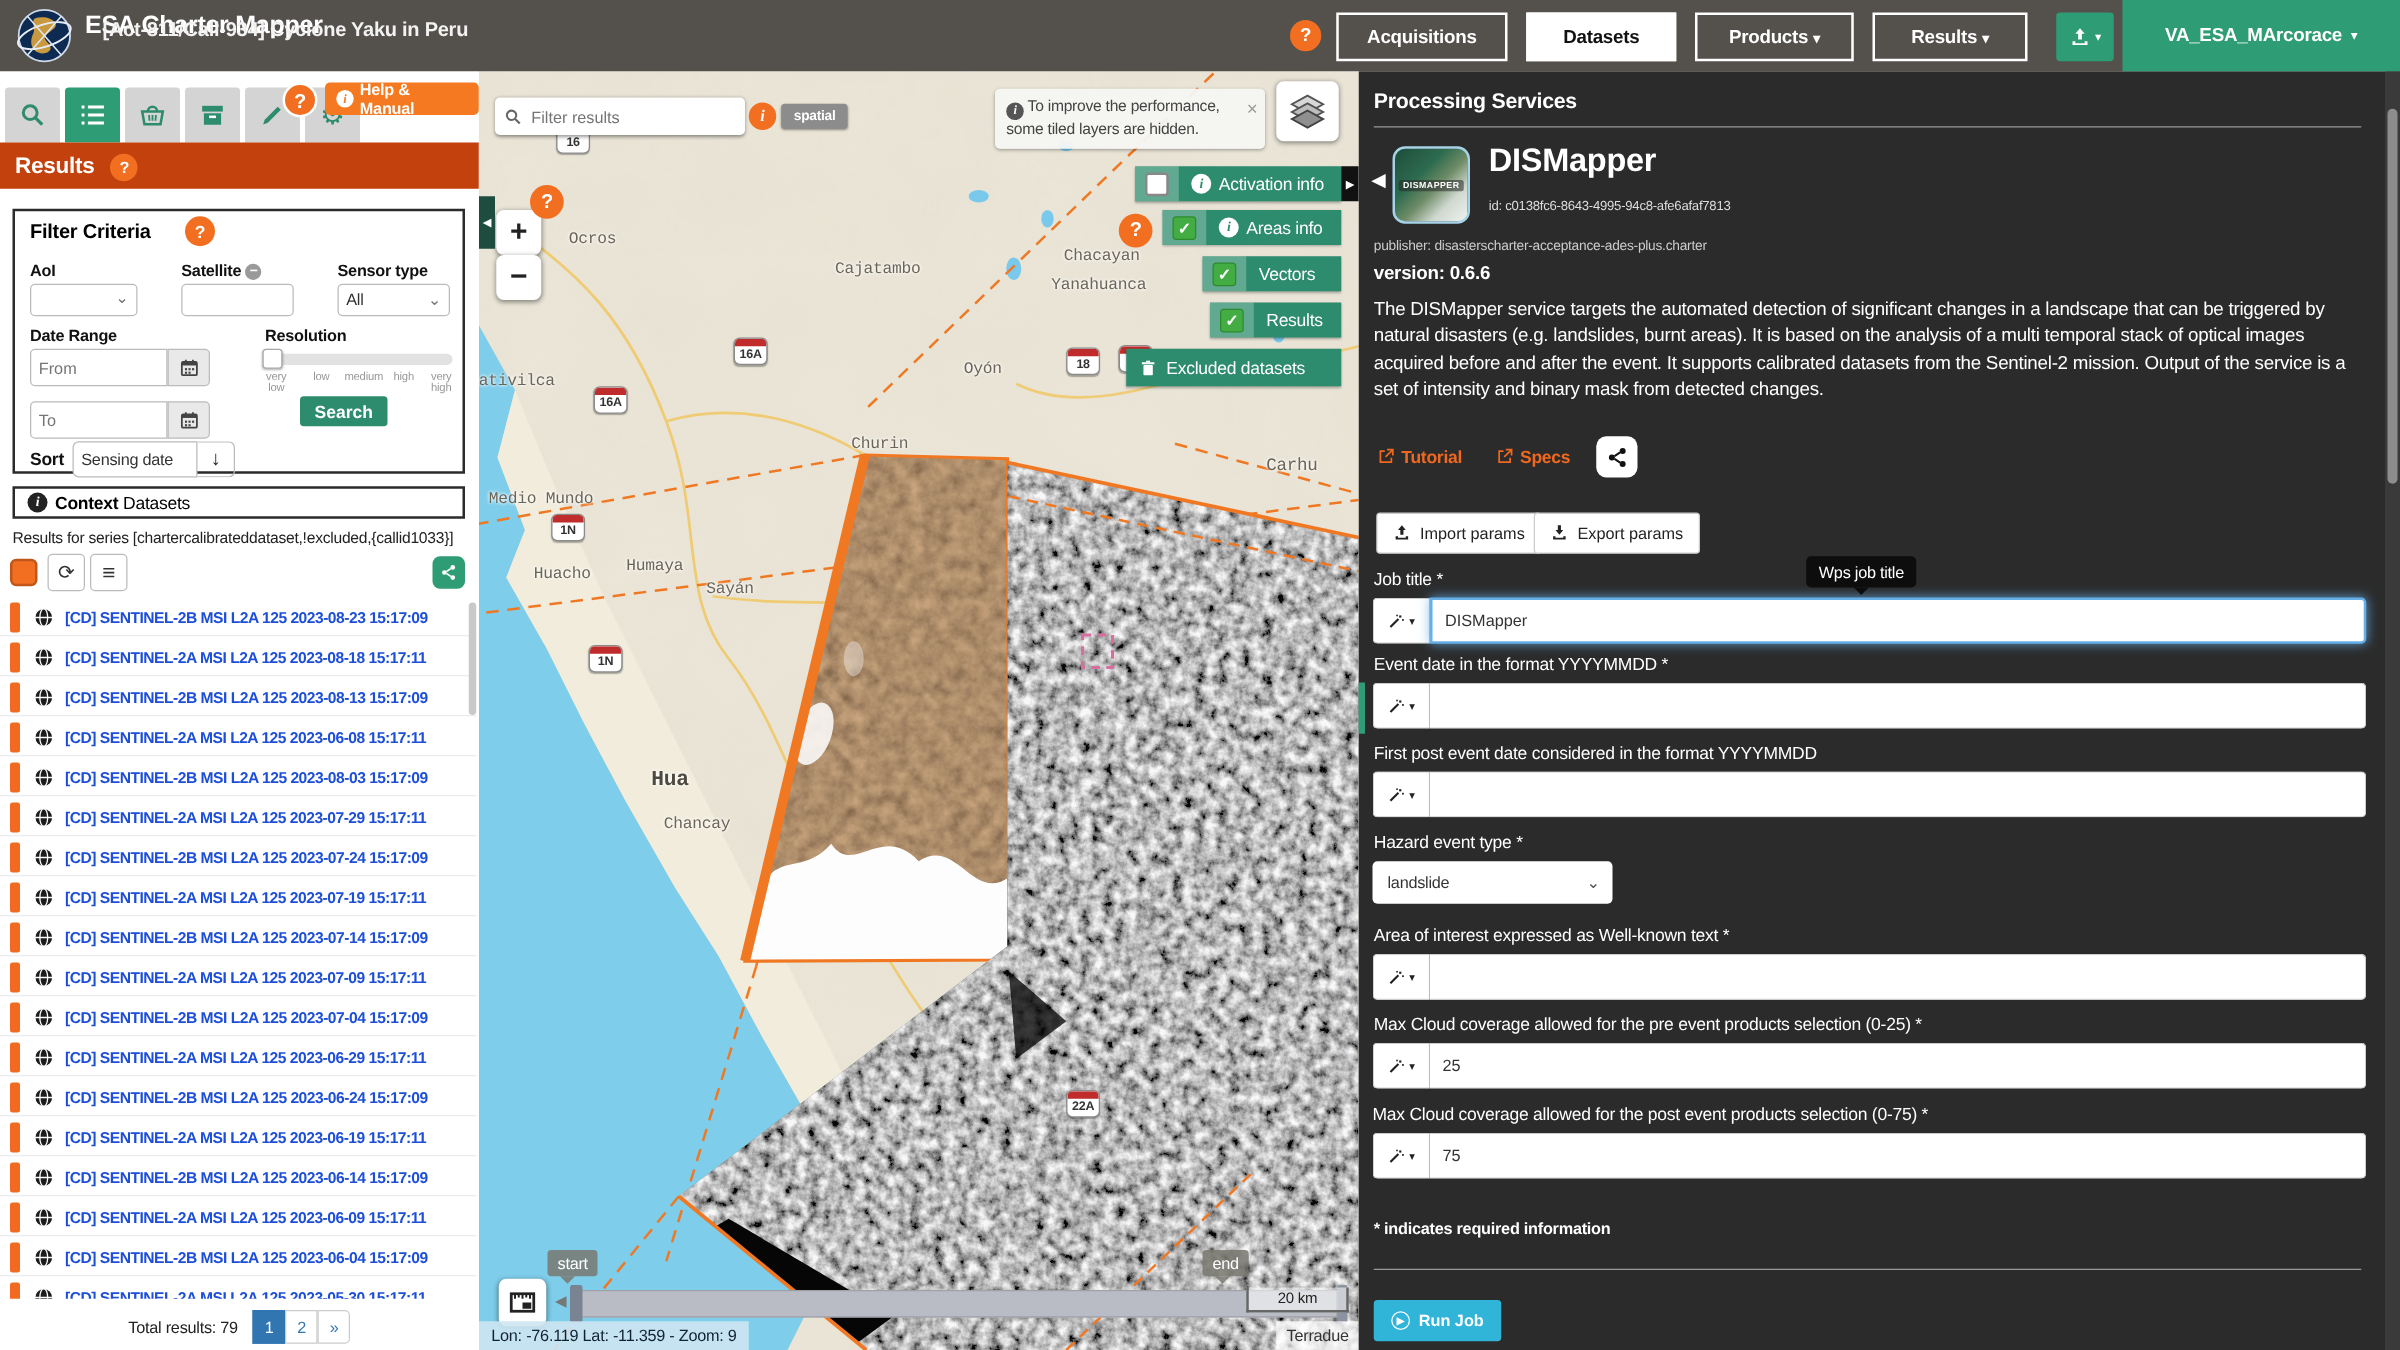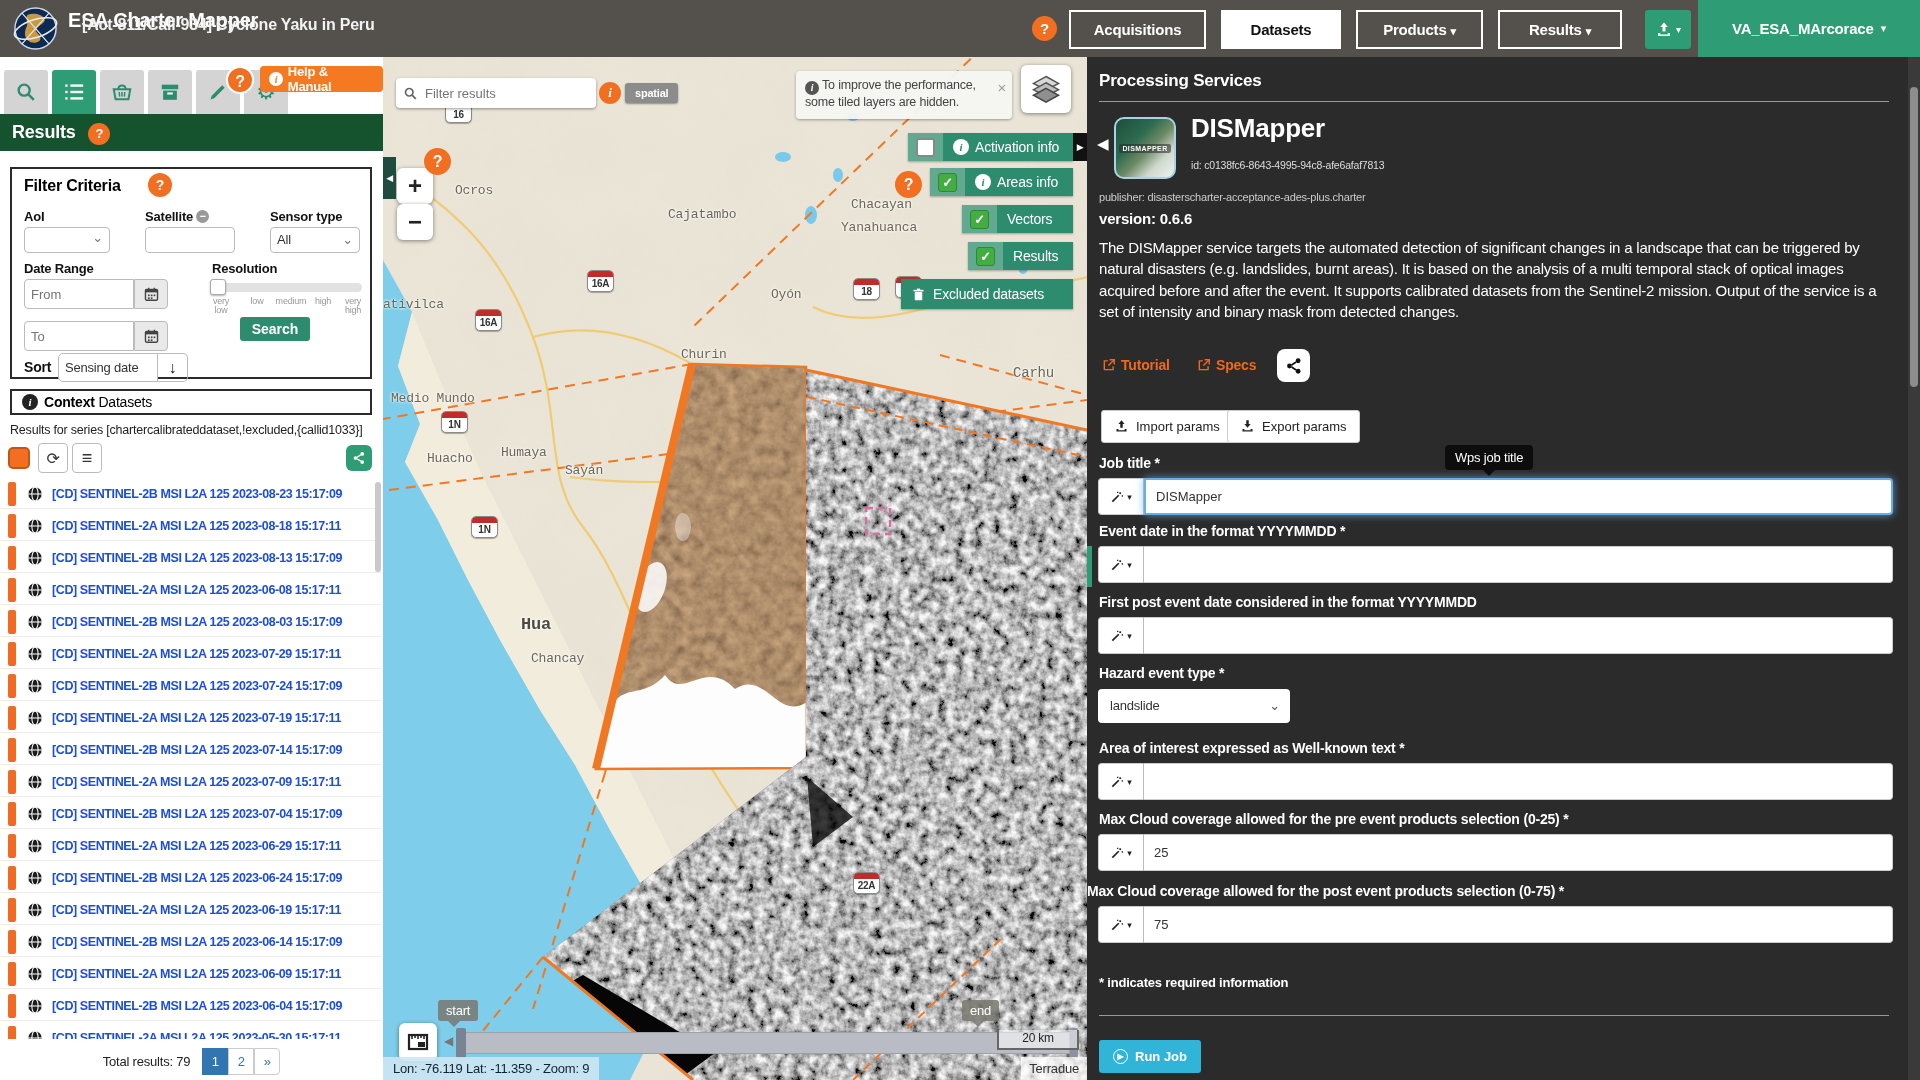--- a/index.html
+++ b/index.html
@@ -17,21 +17,21 @@
   .nav-btn.active { background:#fff; color:#111; border-color:#fff; }
   .green { background:#2e9c74; }
   .q-circle { display:inline-block; background:#f26f21; color:#fff; border-radius:50%;
     text-align:center; font-weight:700; cursor:pointer; }
 
   
   .sidebar { position:absolute; left:0; top:57px; width:383px; height:1023px; background:#fff; z-index:50; }
   .tab { position:absolute; top:13px; width:44px; height:44px; background:#d4d4d4; border-radius:3px 3px 0 0;
     display:flex; align-items:center; justify-content:center; color:#2e8c6e; cursor:pointer; }
   .tab.active { background:#2e9c74; color:#fff; }
-  .side-green-bar { position:absolute; left:0; top:57px; width:383px; height:37px; background:#14532d;
+  .side-green-bar { position:absolute; left:0; top:57px; width:383px; height:37px; background:#c2410c;
     color:#fff; font-size:18px; font-weight:700; line-height:37px; padding-left:12px; }
   .fbox { position:absolute; border:2px solid #2b2b2b; background:#fff; }
   .flabel { font-size:13px; font-weight:700; color:#111; }
   .fctl { border:1px solid #bbb; border-radius:4px; background:#fff; font-size:13px; color:#333; padding:2px 6px; }
   .cal-btn { background:#e9e9e9; border:1px solid #bbb; border-radius:0 4px 4px 0; color:#444;
     display:inline-flex; align-items:center; justify-content:center; cursor:pointer; }
   .tick { position:absolute; font-size:9px; color:#999; text-align:center; line-height:1.05; }
   .search-btn { background:#2e8c6e; color:#fff; font-weight:700; font-size:14px; border:none; border-radius:3px; cursor:pointer; }
   .ds-row { position:relative; height:30px; margin:0 2px 2px 0; background:#fff; border-bottom:1px solid #ececec;
     display:flex; align-items:center; cursor:pointer; }
@@ -67,21 +67,21 @@
   .tag-grip { position:absolute; background:#8c8c8c; color:#fff; font-size:11px; font-weight:700; border-radius:3px;
     padding:4px 10px; z-index:22; box-shadow:0 1px 2px rgba(0,0,0,.4); cursor:grab; }
   .time-tag { position:absolute; background:rgba(120,120,112,.85); color:#fff; font-size:13px; border-radius:3px;
     padding:3px 8px; z-index:26; }
   .time-tag::after { content:""; position:absolute; left:10px; bottom:-6px; border:6px solid transparent;
     border-top-color:rgba(120,120,112,.85); border-bottom:none; }
 
   
   .panel { position:absolute; left:1087px; top:57px; width:833px; height:1023px; background:#2b2b2b; color:#fff; z-index:55; }
   .panel h1 { font-size:17px; font-weight:700; }
-  .plabel { font-size:14px; font-weight:700; color:#fff; }
+  .plabel { font-size:14px; font-weight:400; color:#fff; }
   .pgroup { position:absolute; display:flex; height:37px; }
   .pgroup .addon { width:46px; background:#fff; border:1px solid #ccc; border-right:1px solid #bbb;
     border-radius:4px 0 0 4px; display:flex; align-items:center; justify-content:center; gap:3px; color:#222; cursor:pointer; }
   .pgroup input { flex:1; border:1px solid #ccc; border-left:none; border-radius:0 4px 4px 0; font-size:13px;
     padding:0 10px; color:#333; outline:none; }
   .pgroup.focused input { border:2px solid #66afe9; box-shadow:0 0 9px rgba(102,175,233,.8); }
   .white-btn { display:inline-flex; align-items:center; gap:7px; background:#fff; color:#222; border:1px solid #ccc;
     border-radius:3px; font-size:13px; font-weight:400; padding:0 12px; height:33px; cursor:pointer; }
   .olink { color:#f0681f; font-weight:700; font-size:14px; display:inline-flex; gap:5px; align-items:center; cursor:pointer; }
   .tooltip { position:absolute; background:#0d0d0d; color:#fff; font-size:13px; border-radius:4px;
@@ -787,21 +787,21 @@
     <div class="pgroup" style="left:11px;top:777px;width:795px">
       <span class="addon">
           <svg class="ic" width="14" height="14">
             <use href="#i-wand"></use>
           </svg>
           <span style="font-size:9px">▾</span>
         </span>
       <input value="25" style="">
     </div>
 
-    <div class="abs plabel" style="left:0;top:826px">Max Cloud coverage allowed for the post event products selection (0-75) *</div>
+    <div class="abs plabel" style="left:11px;top:826px">Max Cloud coverage allowed for the post event products selection (0-75) *</div>
     <div class="pgroup" style="left:11px;top:849px;width:795px">
       <span class="addon">
           <svg class="ic" width="14" height="14">
             <use href="#i-wand"></use>
           </svg>
           <span style="font-size:9px">▾</span>
         </span>
       <input value="75" style="">
     </div>
 

